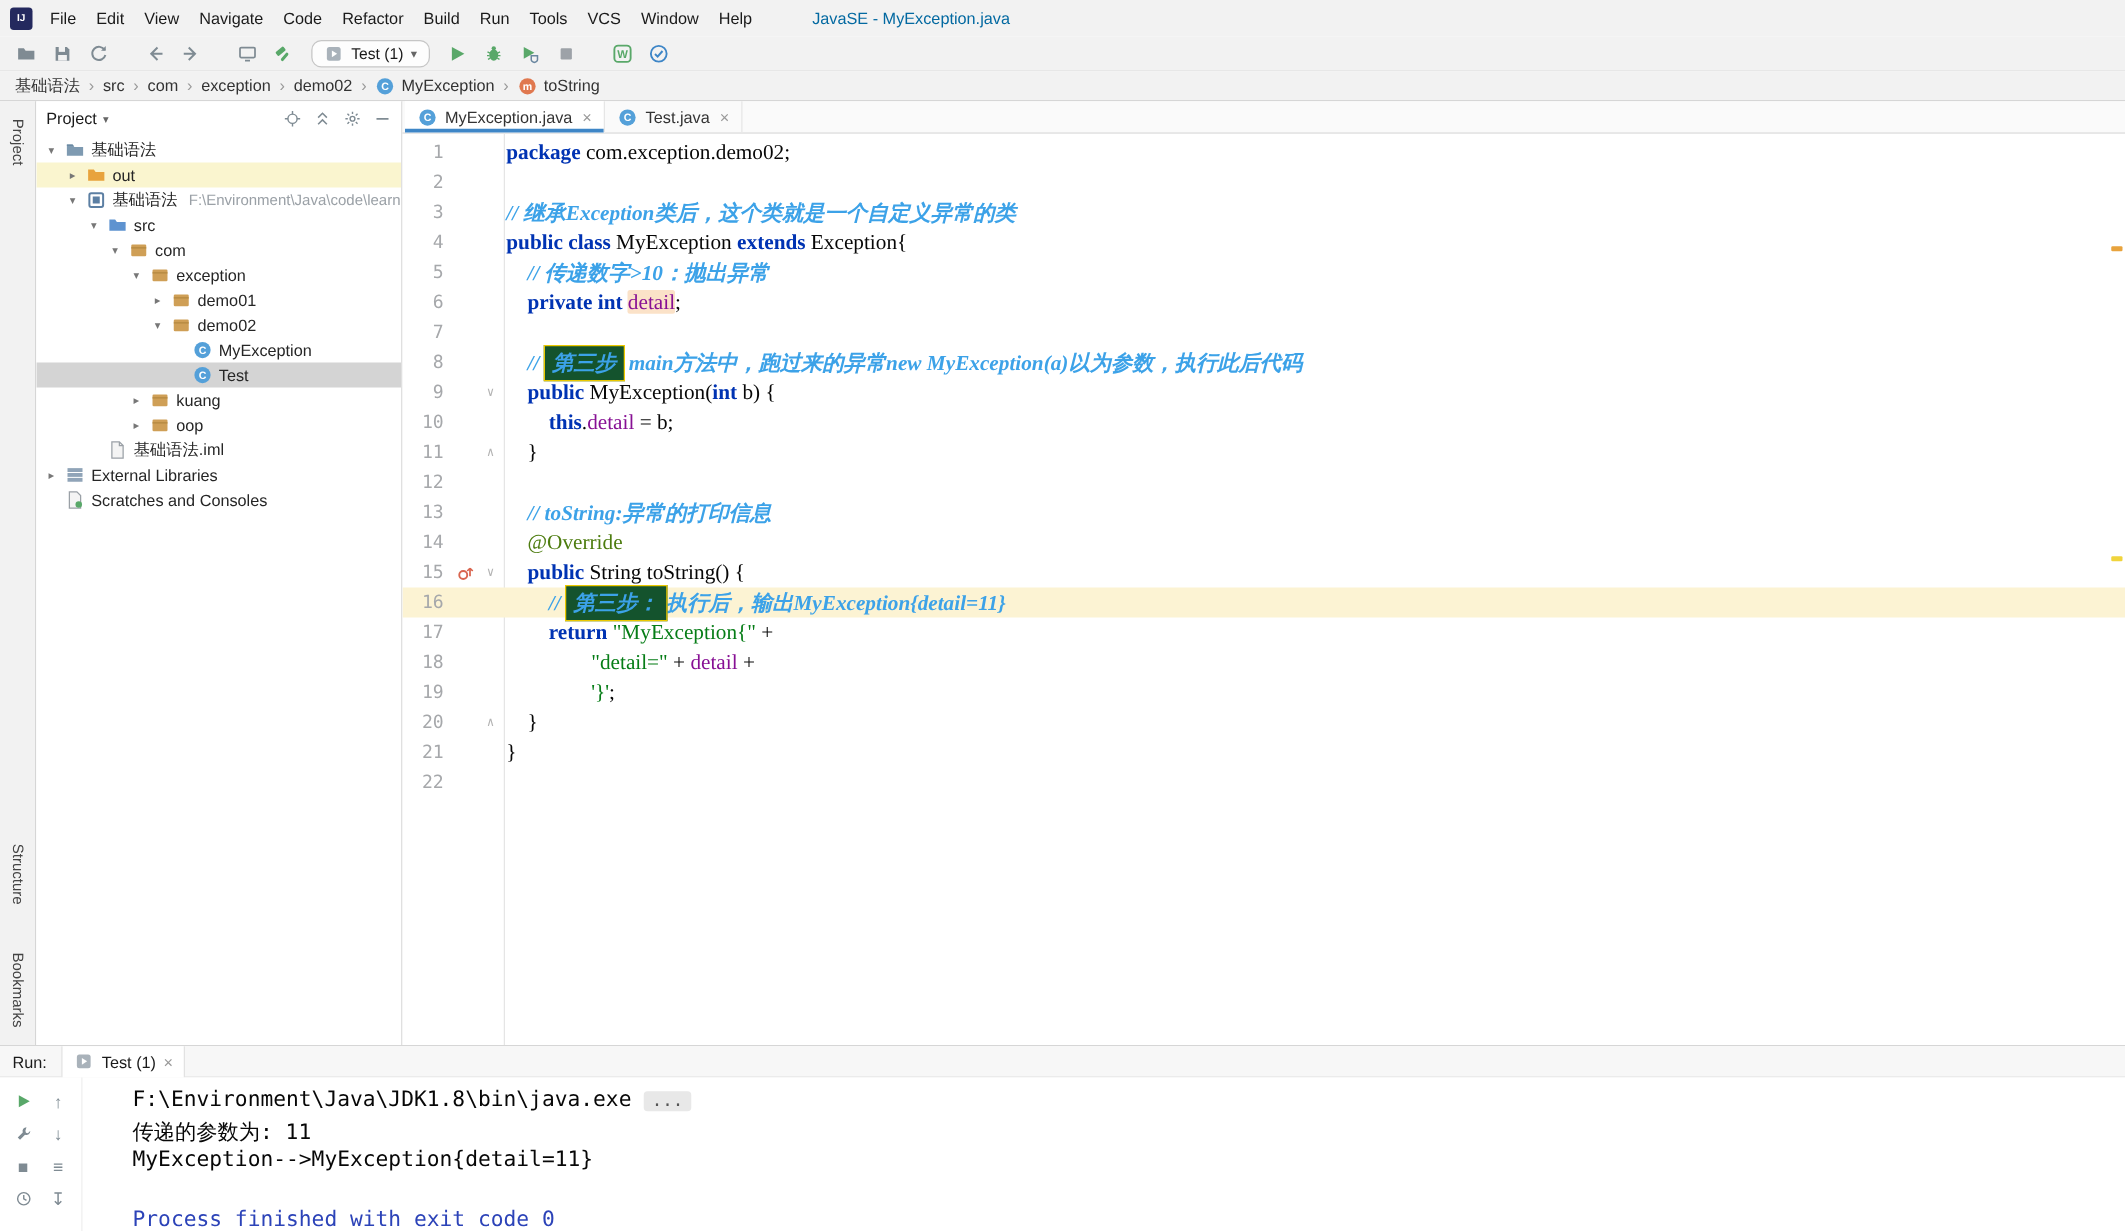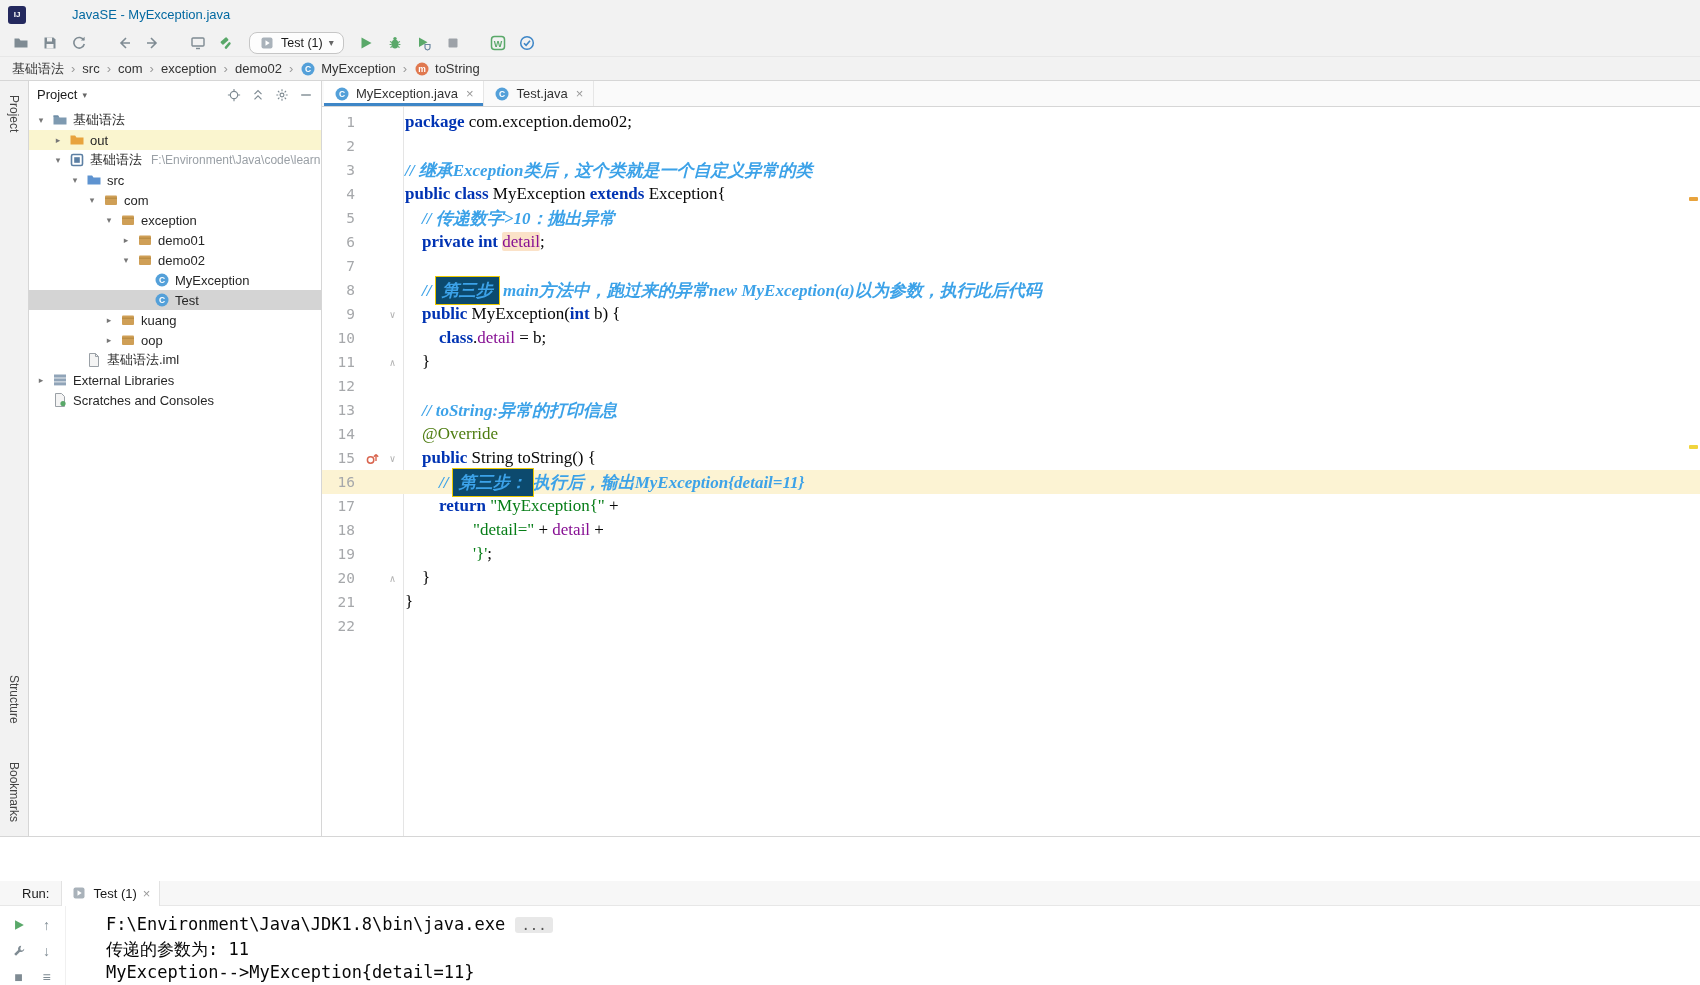--- a/index.html
+++ b/index.html
@@ -64,46 +64,60 @@
   .gicon svg { width:13px; height:13px; }
   .gfold { width:21px; flex:none; text-align:center; color:#b3b3b3; font-size:10px; }
   .code-text { white-space:pre; padding-left:2px;font-family:Liberation Serif, serif; }
   .tok.pln { color:#070707; }
   .tok.kw  { color:#0033b3; font-weight:bold; }
   .tok.cmt { color:#3ca2e8; font-style:italic; font-weight:bold; }
   .tok.str { color:#067d17; }
   .tok.fld { color:#871094; }
   .tok.ann { color:#4d7c0f; }
   .tok.hl-field { background:#fbe2c8; border-radius:2px; }
-  .tok.hl-box { background:#0c4a6e; border:1px solid #ecc900; padding:4px 6px; margin:-5px -1px; position:relative; z-index:2; }
+  .tok.hl-box { background:#14532d; border:1px solid #ecc900; padding:4px 6px; margin:-5px -1px; position:relative; z-index:2; }
   .scrollbar { position:absolute; right:0; top:0; bottom:0; width:14px; }
   .stick { position:absolute; right:2px; width:9px; height:4px; border-radius:1px; }
 
   
   .run-panel { height:149px; border-top:1px solid #d6d6d6; display:flex; flex-direction:column; flex:none; }
-  .run-header { height:25px; background:#f7f7f7; border-bottom:1px solid #e7e7e7; display:flex; align-items:center; gap:12px; padding-left:22px; font-size:13px; flex:none;margin-top:44px; }
+  .run-header { height:25px; background:#f7f7f7; border-bottom:1px solid #e7e7e7; display:flex; align-items:center; gap:12px; padding-left:10px; font-size:13px; flex:none; }
   .run-tab { display:flex; align-items:center; gap:6px; height:25px; padding:0 9px; background:#fff; border-left:1px solid #e2e2e2; border-right:1px solid #e2e2e2; }
   .run-tab .close { color:#999; }
   .run-body { flex:1; display:flex; background:#fff; min-height:0; }
   .run-tools { width:66px; flex:none; display:grid; grid-template-columns:28px 28px; grid-auto-rows:26px; justify-content:center; align-content:start; padding-top:6px; border-right:1px solid #f0f0f0; }
   .rtbtn { display:flex; align-items:center; justify-content:center; color:#7f8b93; font-size:14px; }
   .rtbtn svg { width:14px; height:14px; }
   .run-output { flex:1; font-family:"DejaVu Sans Mono",monospace; font-size:17px; padding:8px 0 0 22px; overflow:hidden; }
   .out-line { height:24px; white-space:pre;margin-left:18px; }
   .tok.opln { color:#070707; }
   .tok.osys { color:#2c43b8; }
   .tok.odots { background:#e8e8e8; border-radius:3px; padding:0 6px; color:#555; font-size:14px; }
 </style>
 </head>
 <body>
 
 <div class="ide">
 
   <div class="menubar">
     <span class="logo">IJ</span>
+    <span class="menu-items">
+        <span class="menu-item">File</span>
+        <span class="menu-item">Edit</span>
+        <span class="menu-item">View</span>
+        <span class="menu-item">Navigate</span>
+        <span class="menu-item">Code</span>
+        <span class="menu-item">Refactor</span>
+        <span class="menu-item">Build</span>
+        <span class="menu-item">Run</span>
+        <span class="menu-item">Tools</span>
+        <span class="menu-item">VCS</span>
+        <span class="menu-item">Window</span>
+        <span class="menu-item">Help</span>
+      </span>
     <span class="win-title">JavaSE - MyException.java</span>
   </div>
 
   <div class="toolbar">
     <span class="tbtn">
         <svg viewBox="0 0 16 16">
           <path d="M1.5 3.5h4.6l1.4 2h7v7h-13z" fill="#7f8b93"></path>
         </svg>
       </span>
     <span class="tbtn">
@@ -497,21 +511,21 @@
             <div class="code-line">
               <span class="ln">9</span>
               <span class="gicon"></span>
               <span class="gfold">∨</span>
               <span class="code-text"><span class="tok pln">    </span><span class="tok kw">public </span><span class="tok pln">MyException(</span><span class="tok kw">int </span><span class="tok pln">b) {</span></span>
             </div>
             <div class="code-line">
               <span class="ln">10</span>
               <span class="gicon"></span>
               <span class="gfold"></span>
-              <span class="code-text"><span class="tok pln">        </span><span class="tok kw">class</span><span class="tok pln">.</span><span class="tok fld">detail</span><span class="tok pln"> = b;</span></span>
+              <span class="code-text"><span class="tok pln">        </span><span class="tok kw">this</span><span class="tok pln">.</span><span class="tok fld">detail</span><span class="tok pln"> = b;</span></span>
             </div>
             <div class="code-line">
               <span class="ln">11</span>
               <span class="gicon"></span>
               <span class="gfold">∧</span>
               <span class="code-text"><span class="tok pln">    }</span></span>
             </div>
             <div class="code-line">
               <span class="ln">12</span>
               <span class="gicon"></span>

